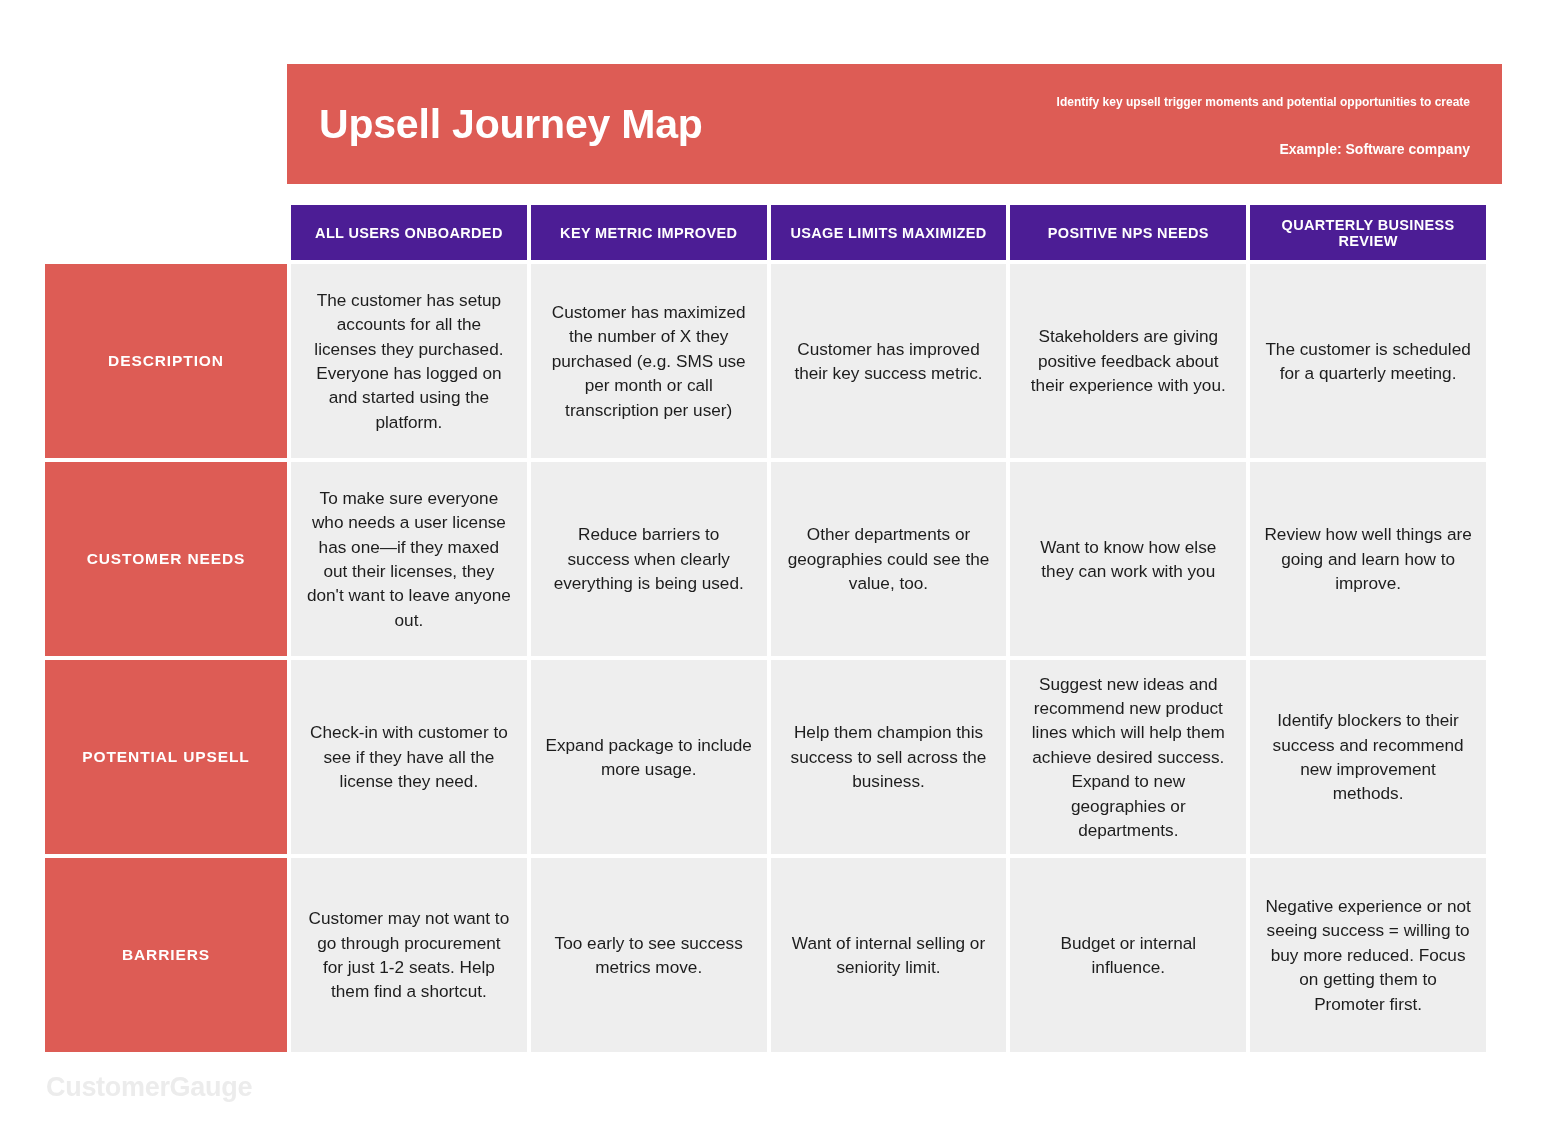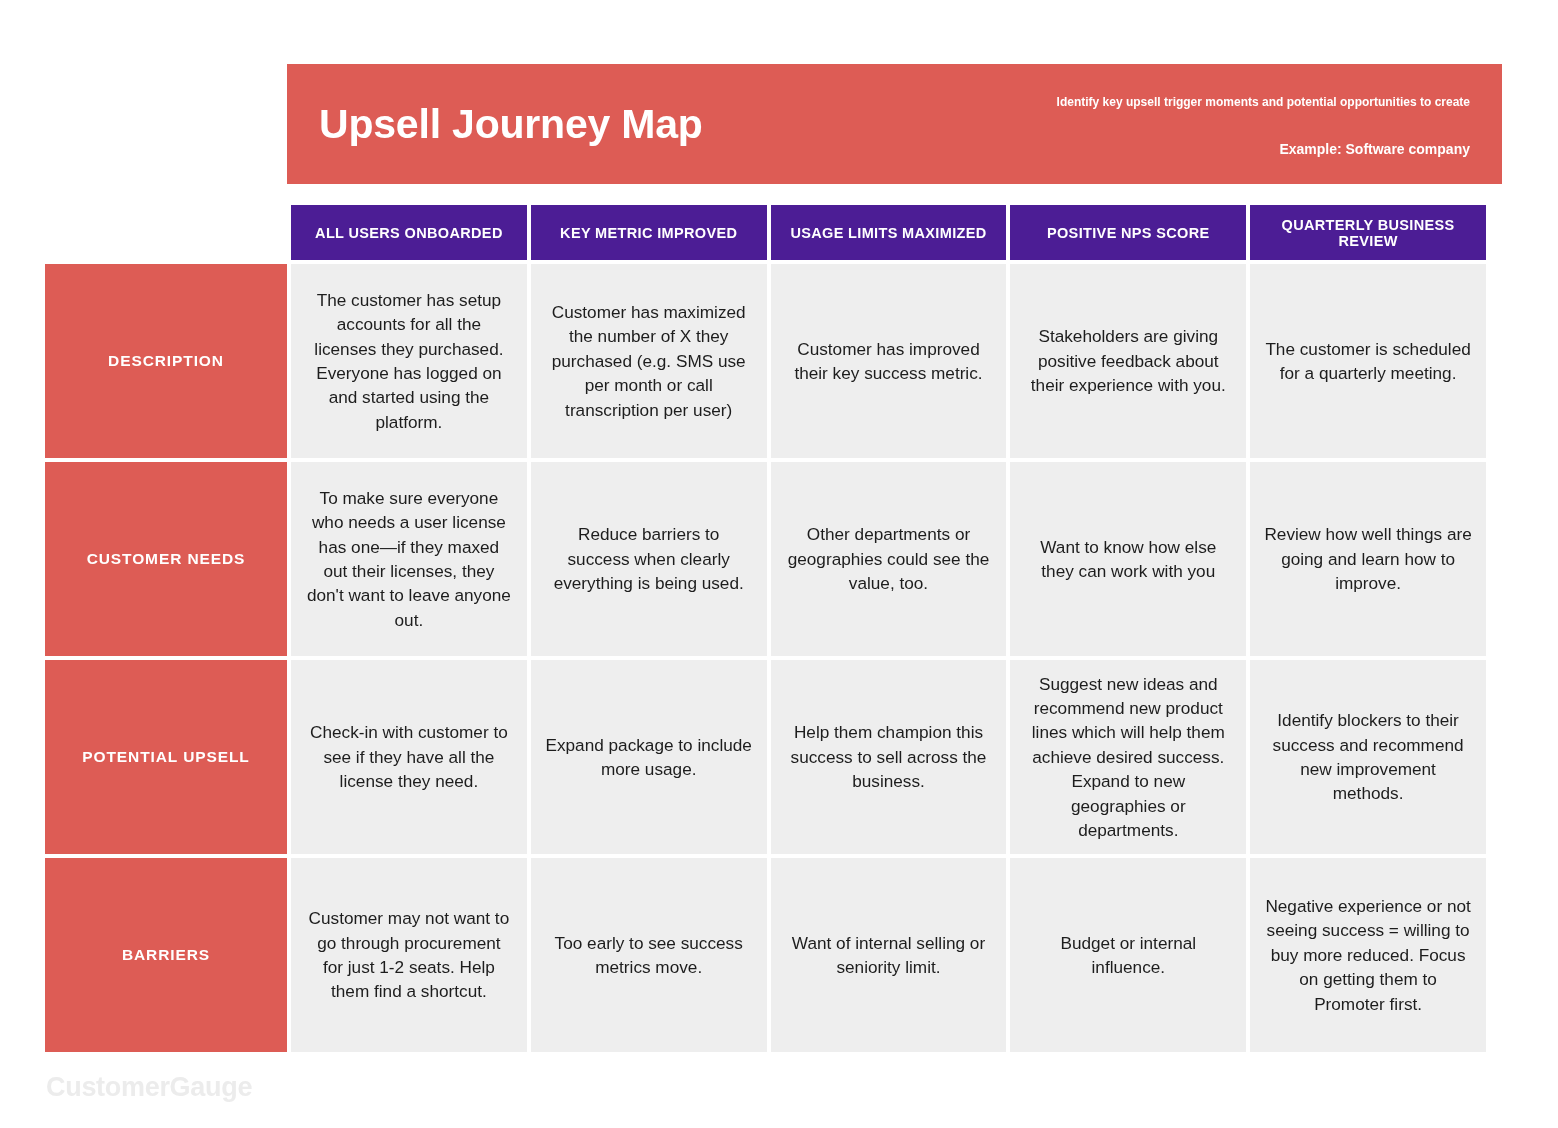--- a/index.html
+++ b/index.html
@@ -161,21 +161,21 @@
     <div class="data-cell">
       <div class="col-head">ALL USERS ONBOARDED</div>
     </div>
     <div class="data-cell">
       <div class="col-head">KEY METRIC IMPROVED</div>
     </div>
     <div class="data-cell">
       <div class="col-head">USAGE LIMITS MAXIMIZED</div>
     </div>
     <div class="data-cell">
-      <div class="col-head">POSITIVE NPS SCORE</div>
+      <div class="col-head">POSITIVE NPS NEEDS</div>
     </div>
     <div class="data-cell">
       <div class="col-head">QUARTERLY BUSINESS REVIEW</div>
     </div>
   </div>
 
   <div class="row body-row">
     <div class="label-cell">
       <div class="row-label">DESCRIPTION</div>
     </div>

